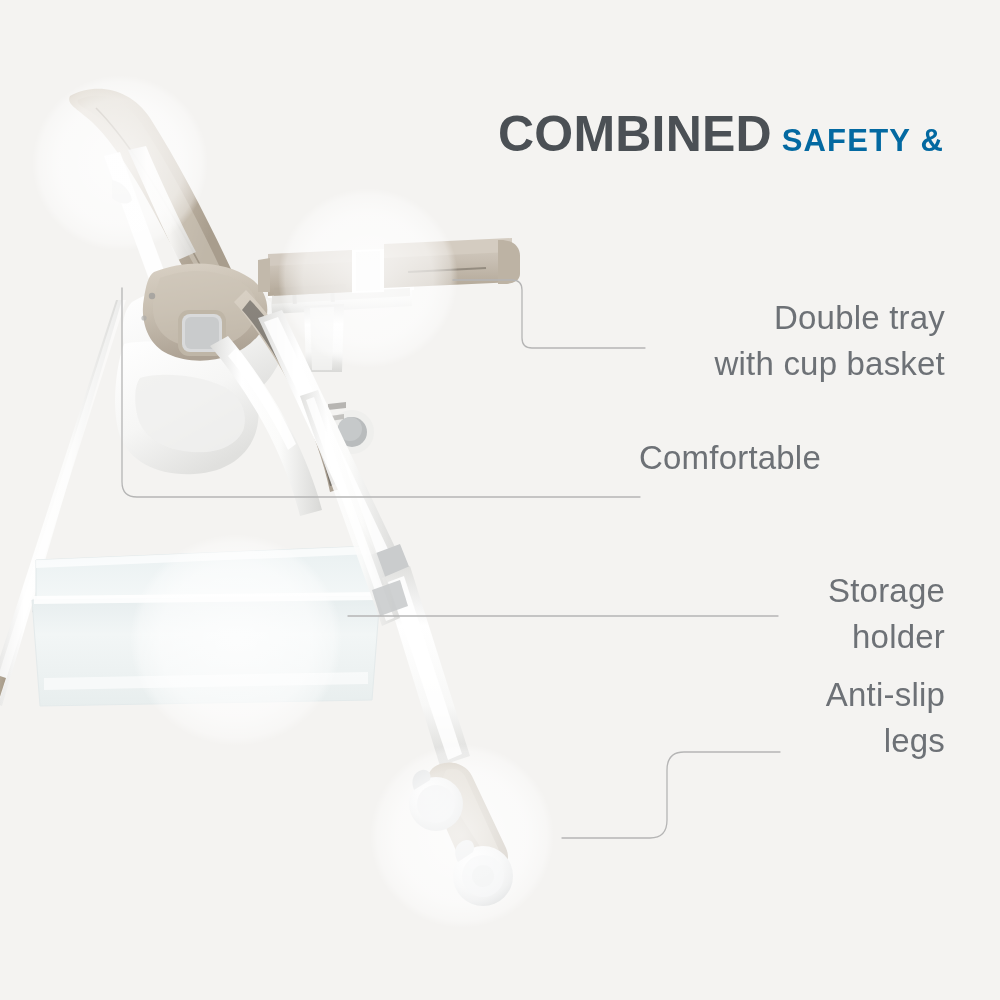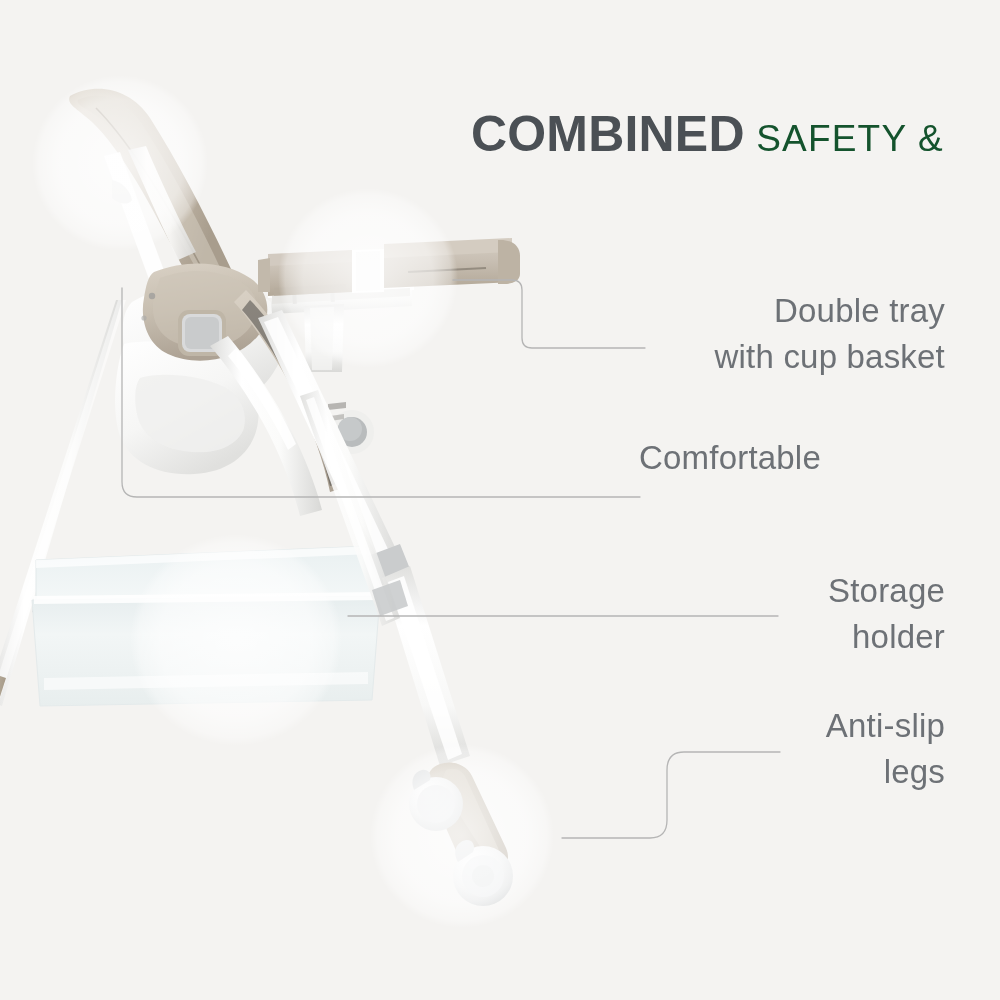--- a/index.html
+++ b/index.html
@@ -22,43 +22,43 @@
     letter-spacing:0.4px;
   }
   .heading .ln{display:block;white-space:nowrap;}
   .h-bold{
     font-weight:700;
     color:#4b5055;
     font-size:50px;
     letter-spacing:0.2px;
   }
   .h-light{
-    font-weight:400;
-    color:#14532d;
-    font-size:37px;
+    font-weight:700;
+    color:#0369a1;
+    font-size:31px;
     letter-spacing:1.2px;
   }
 
   
   .label{
     position:absolute;
     right:55px;
     width:430px;
     text-align:right;
     color:#6d7176;
     font-size:33px;
     font-weight:300;
     line-height:1.38;
     letter-spacing:0.2px;
   }
   .label span{display:block;white-space:nowrap;}
-  #label-tray{top:288px;}
+  #label-tray{top:295px;}
   #label-backrest{top:435px;text-align:center;}
   #label-basket{top:568px;}
-  #label-legs{top:703px;text-align:right;}
+  #label-legs{top:672px;text-align:right;}
 
   
   .art{position:absolute;left:0;top:0;width:1000px;height:1000px;}
 </style>
 </head>
 <body>
 
 <div id="stage">
 
   <svg class="art" viewBox="0 0 1000 1000">

